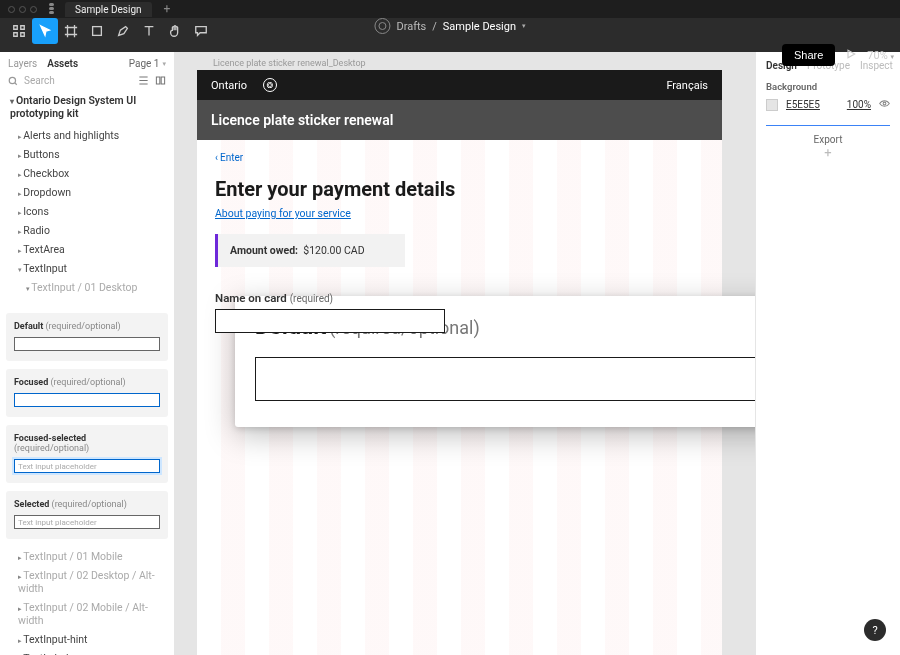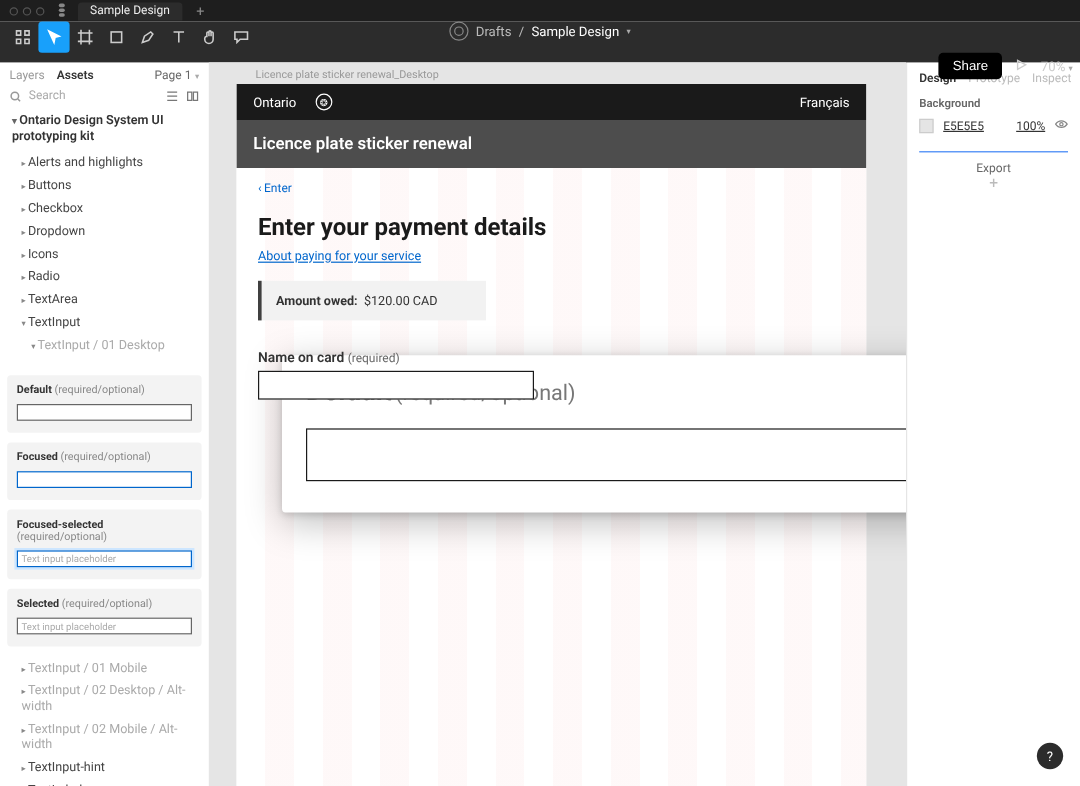--- a/index.html
+++ b/index.html
@@ -132,21 +132,21 @@
     display:flex; align-items:center; justify-content:center; font-size:8px;
   }
   .ont-sub {
     background:#4d4d4d; color:#fff; padding:12px 14px; font-size:14px; font-weight:600;
   }
   .content { padding:12px 18px; font-size:11px; color:#333; }
   .backlink { color:#0066cc; font-size:10px; display:flex; align-items:center; gap:2px;}
   .h1 { font-size:20px; font-weight:700; margin:14px 0 6px; color:#1a1a1a;}
   .link { color:#0066cc; text-decoration:underline; font-size:10.5px;}
   .owed-box {
-    margin-top:14px; border-left:3px solid #404040; background:#f2f2f2;
+    margin-top:14px; border-left:3px solid #6d28d9; background:#f2f2f2;
     padding:10px 12px; width:190px; font-size:10.5px;
   }
   .owed-box b { font-weight:700; }
   .field-label { margin-top:24px; font-size:11.5px; font-weight:600;}
   .field-label .req { font-weight:400; color:#666; font-size:10px;}
   .name-input {
     margin-top:4px; width:230px; height:24px; border:1.5px solid #1a1a1a; background:#fff;
   }
   
   .zoomed {

